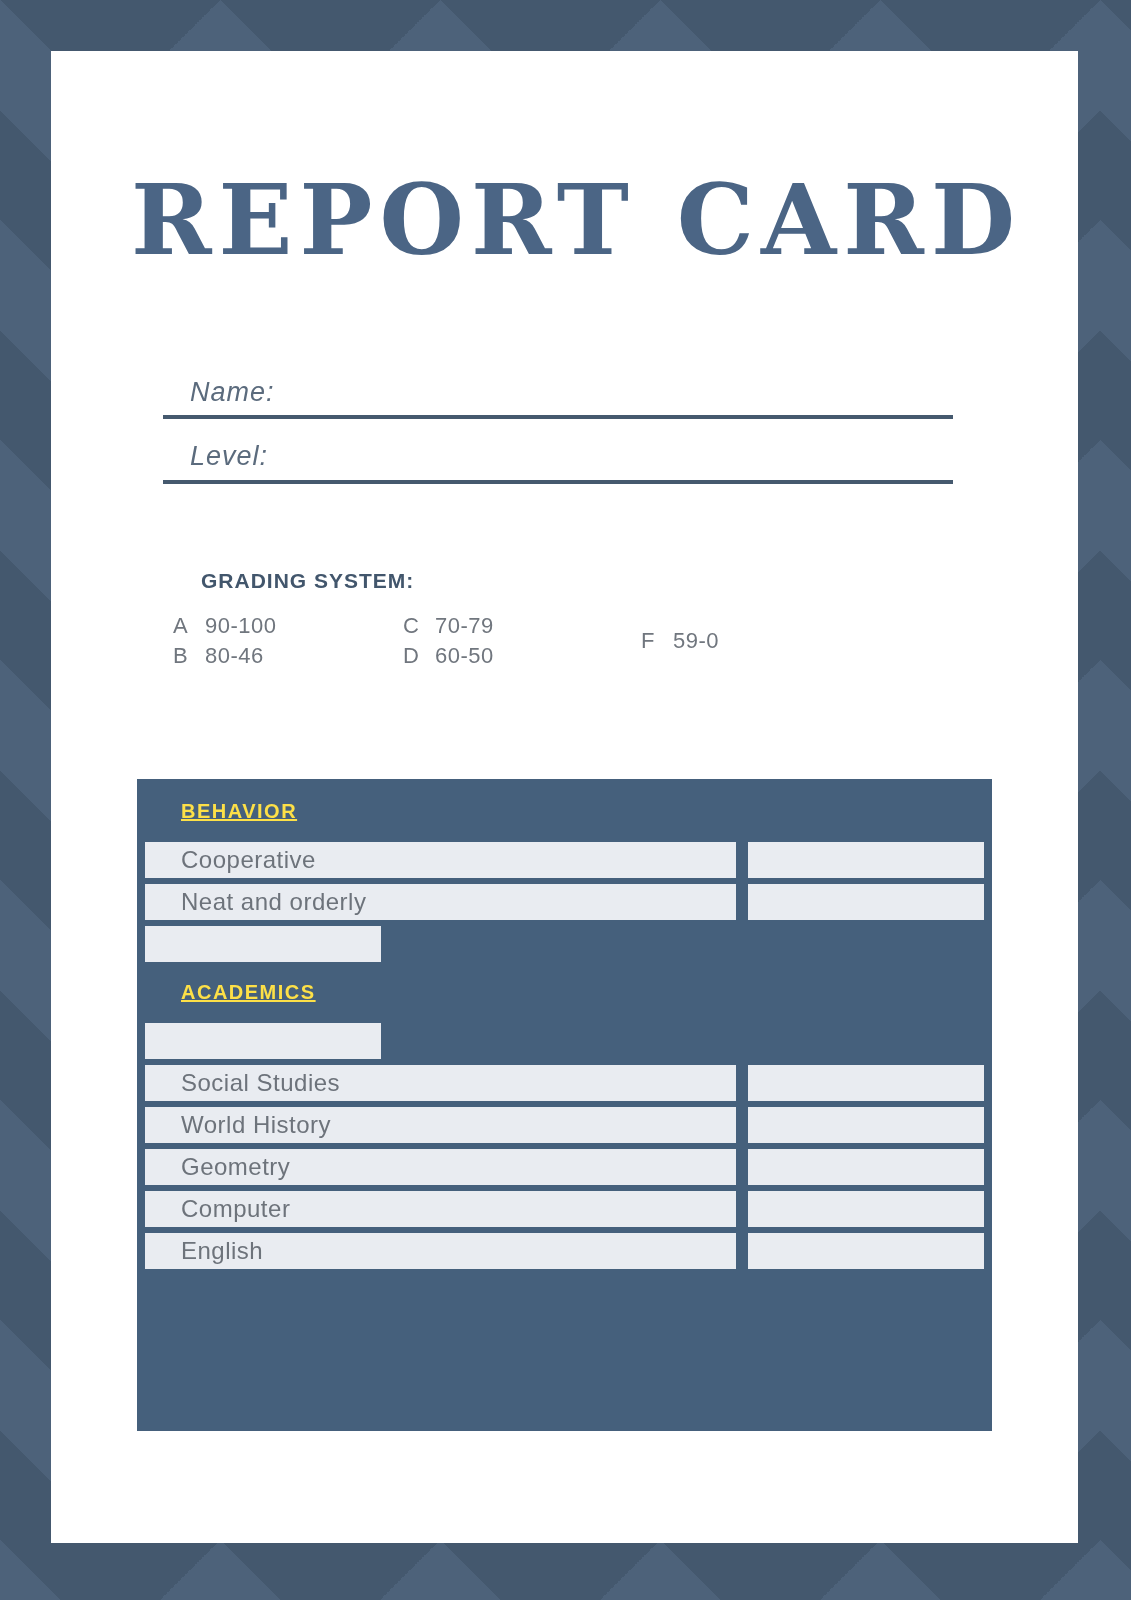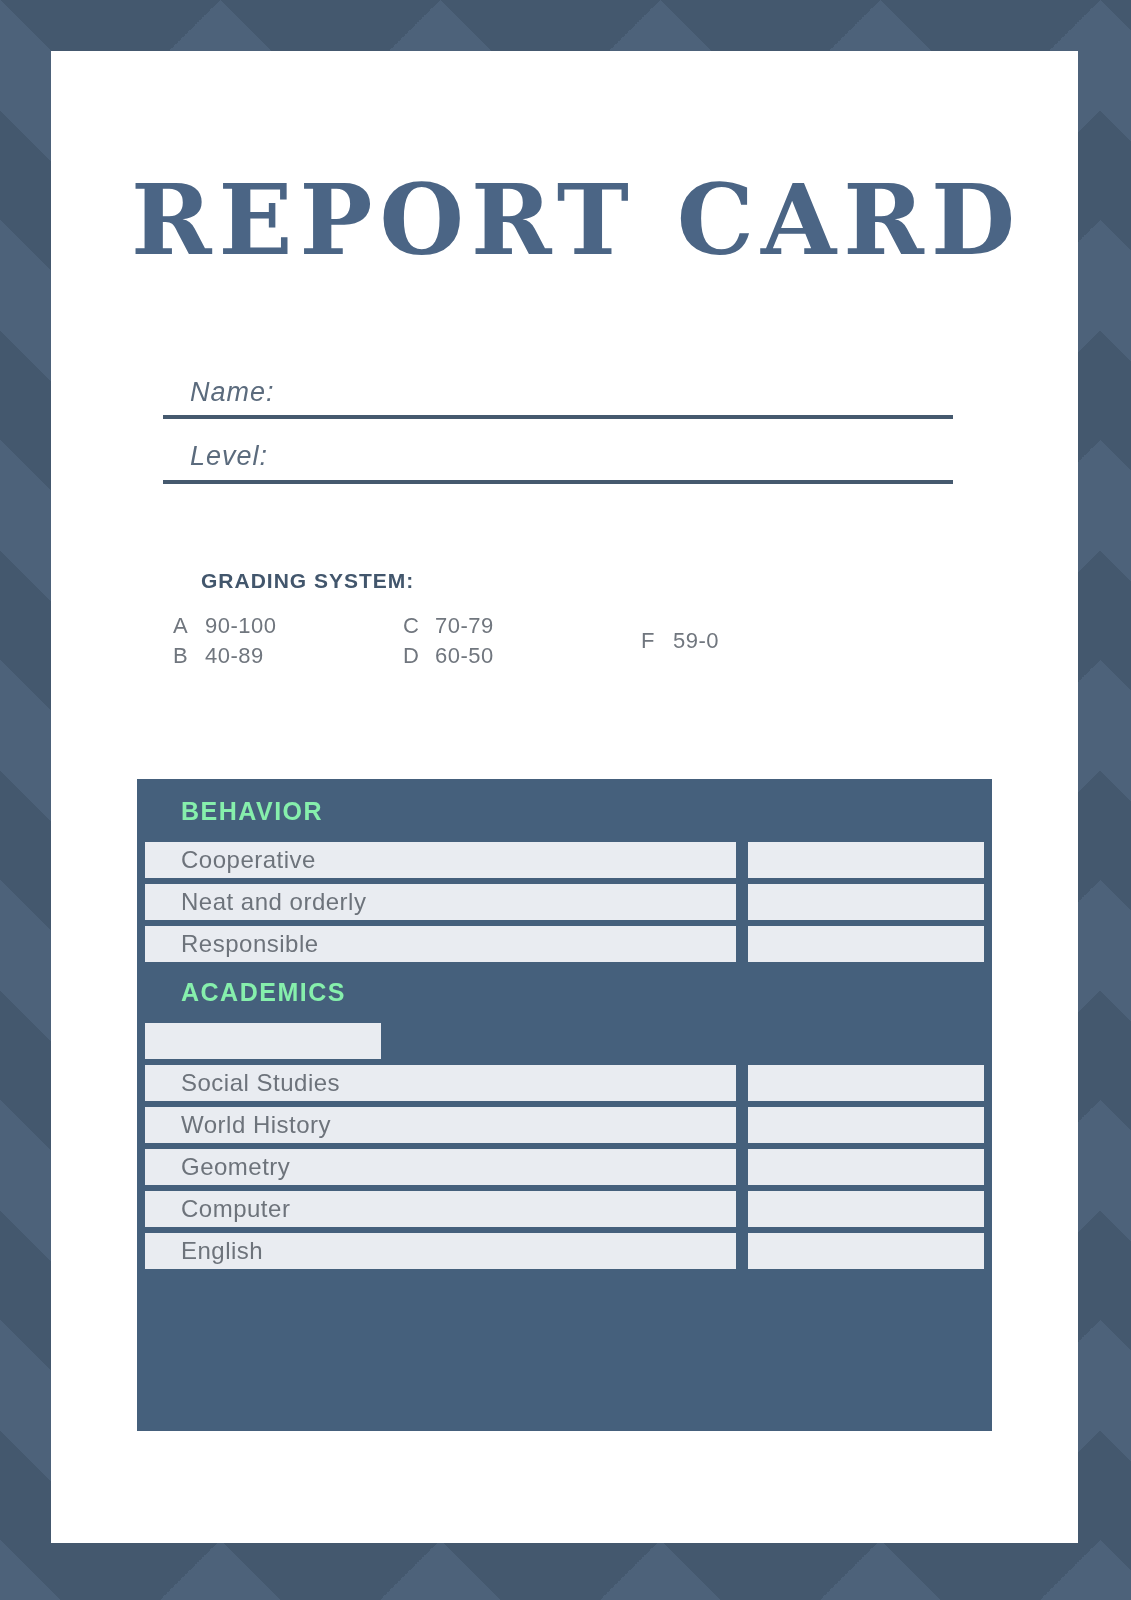--- a/index.html
+++ b/index.html
@@ -104,24 +104,25 @@
     display: flex;
     flex-direction: column;
     gap: 6px;
   }
   .section-header {
     height: 49px;
     flex: none;
     display: flex;
     align-items: center;
     padding-left: 36px;
-    color: #86efac;
-    font-size: 25px;
+    color: #fde047;
+    font-size: 20px;
     font-weight: bold;
     letter-spacing: 1.5px;
+    text-decoration: underline;
   }
   .t-row {
     height: 36px;
     flex: none;
     display: flex;
     gap: 12px;
   }
   .t-cell {
     background: #e9ecf1;
     height: 100%;
@@ -153,21 +154,21 @@
   <div class="grading-heading">GRADING SYSTEM:</div>
 
   <div class="grading-grid">
     <div class="grade-col col-1">
       <div class="grade-item">
         <span class="grade-letter">A</span>
         <span class="grade-range">90-100</span>
       </div>
       <div class="grade-item">
         <span class="grade-letter">B</span>
-        <span class="grade-range">40-89</span>
+        <span class="grade-range">80-46</span>
       </div>
     </div>
     <div class="grade-col col-2">
       <div class="grade-item">
         <span class="grade-letter">C</span>
         <span class="grade-range">70-79</span>
       </div>
       <div class="grade-item">
         <span class="grade-letter">D</span>
         <span class="grade-range">60-50</span>
@@ -187,21 +188,20 @@
 
     <div class="t-row">
       <div class="t-cell t-label">Cooperative</div>
       <div class="t-cell t-grade"></div>
     </div>
     <div class="t-row">
       <div class="t-cell t-label">Neat and orderly</div>
       <div class="t-cell t-grade"></div>
     </div>
     <div class="t-row">
-      <div class="t-cell t-label">Responsible</div>
       <div class="t-cell t-grade"></div>
     </div>
 
     <div class="section-header">ACADEMICS</div>
 
     <div class="t-row">
       <div class="t-cell t-grade"></div>
     </div>
     <div class="t-row">
       <div class="t-cell t-label">Social Studies</div>

